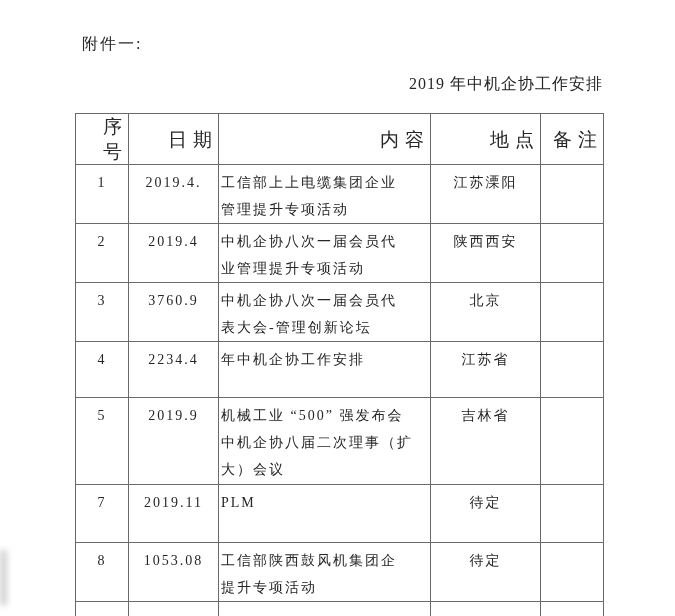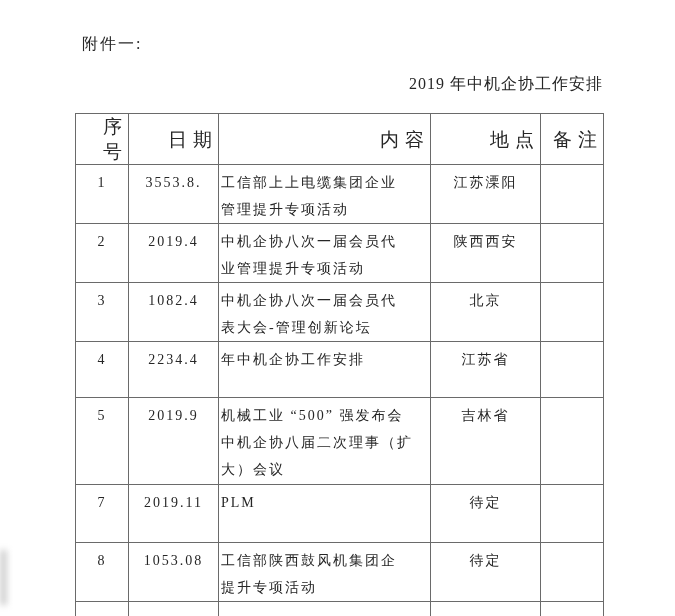--- a/index.html
+++ b/index.html
@@ -109,37 +109,37 @@
       <th>序号</th>
       <th>日期</th>
       <th>内容</th>
       <th>地点</th>
       <th>备注</th>
     </tr>
   </thead>
   <tbody>
     <tr class="rh1">
       <td class="cell-no">1</td>
-      <td class="cell-date">3553.8.</td>
+      <td class="cell-date">2019.4.</td>
       <td class="cell-content">工信部上上电缆集团企业
 管理提升专项活动</td>
       <td class="cell-loc">江苏溧阳</td>
       <td class="cell-note"></td>
     </tr>
     <tr class="rh2">
       <td class="cell-no">2</td>
       <td class="cell-date">2019.4</td>
       <td class="cell-content">中机企协八次一届会员代
 业管理提升专项活动</td>
       <td class="cell-loc">陕西西安</td>
       <td class="cell-note"></td>
     </tr>
     <tr class="rh3">
       <td class="cell-no">3</td>
-      <td class="cell-date">1082.4</td>
+      <td class="cell-date">3760.9</td>
       <td class="cell-content">中机企协八次一届会员代
 表大会-管理创新论坛</td>
       <td class="cell-loc">北京</td>
       <td class="cell-note"></td>
     </tr>
     <tr class="rh4">
       <td class="cell-no">4</td>
       <td class="cell-date">2234.4</td>
       <td class="cell-content">年中机企协工作安排</td>
       <td class="cell-loc">江苏省</td>

